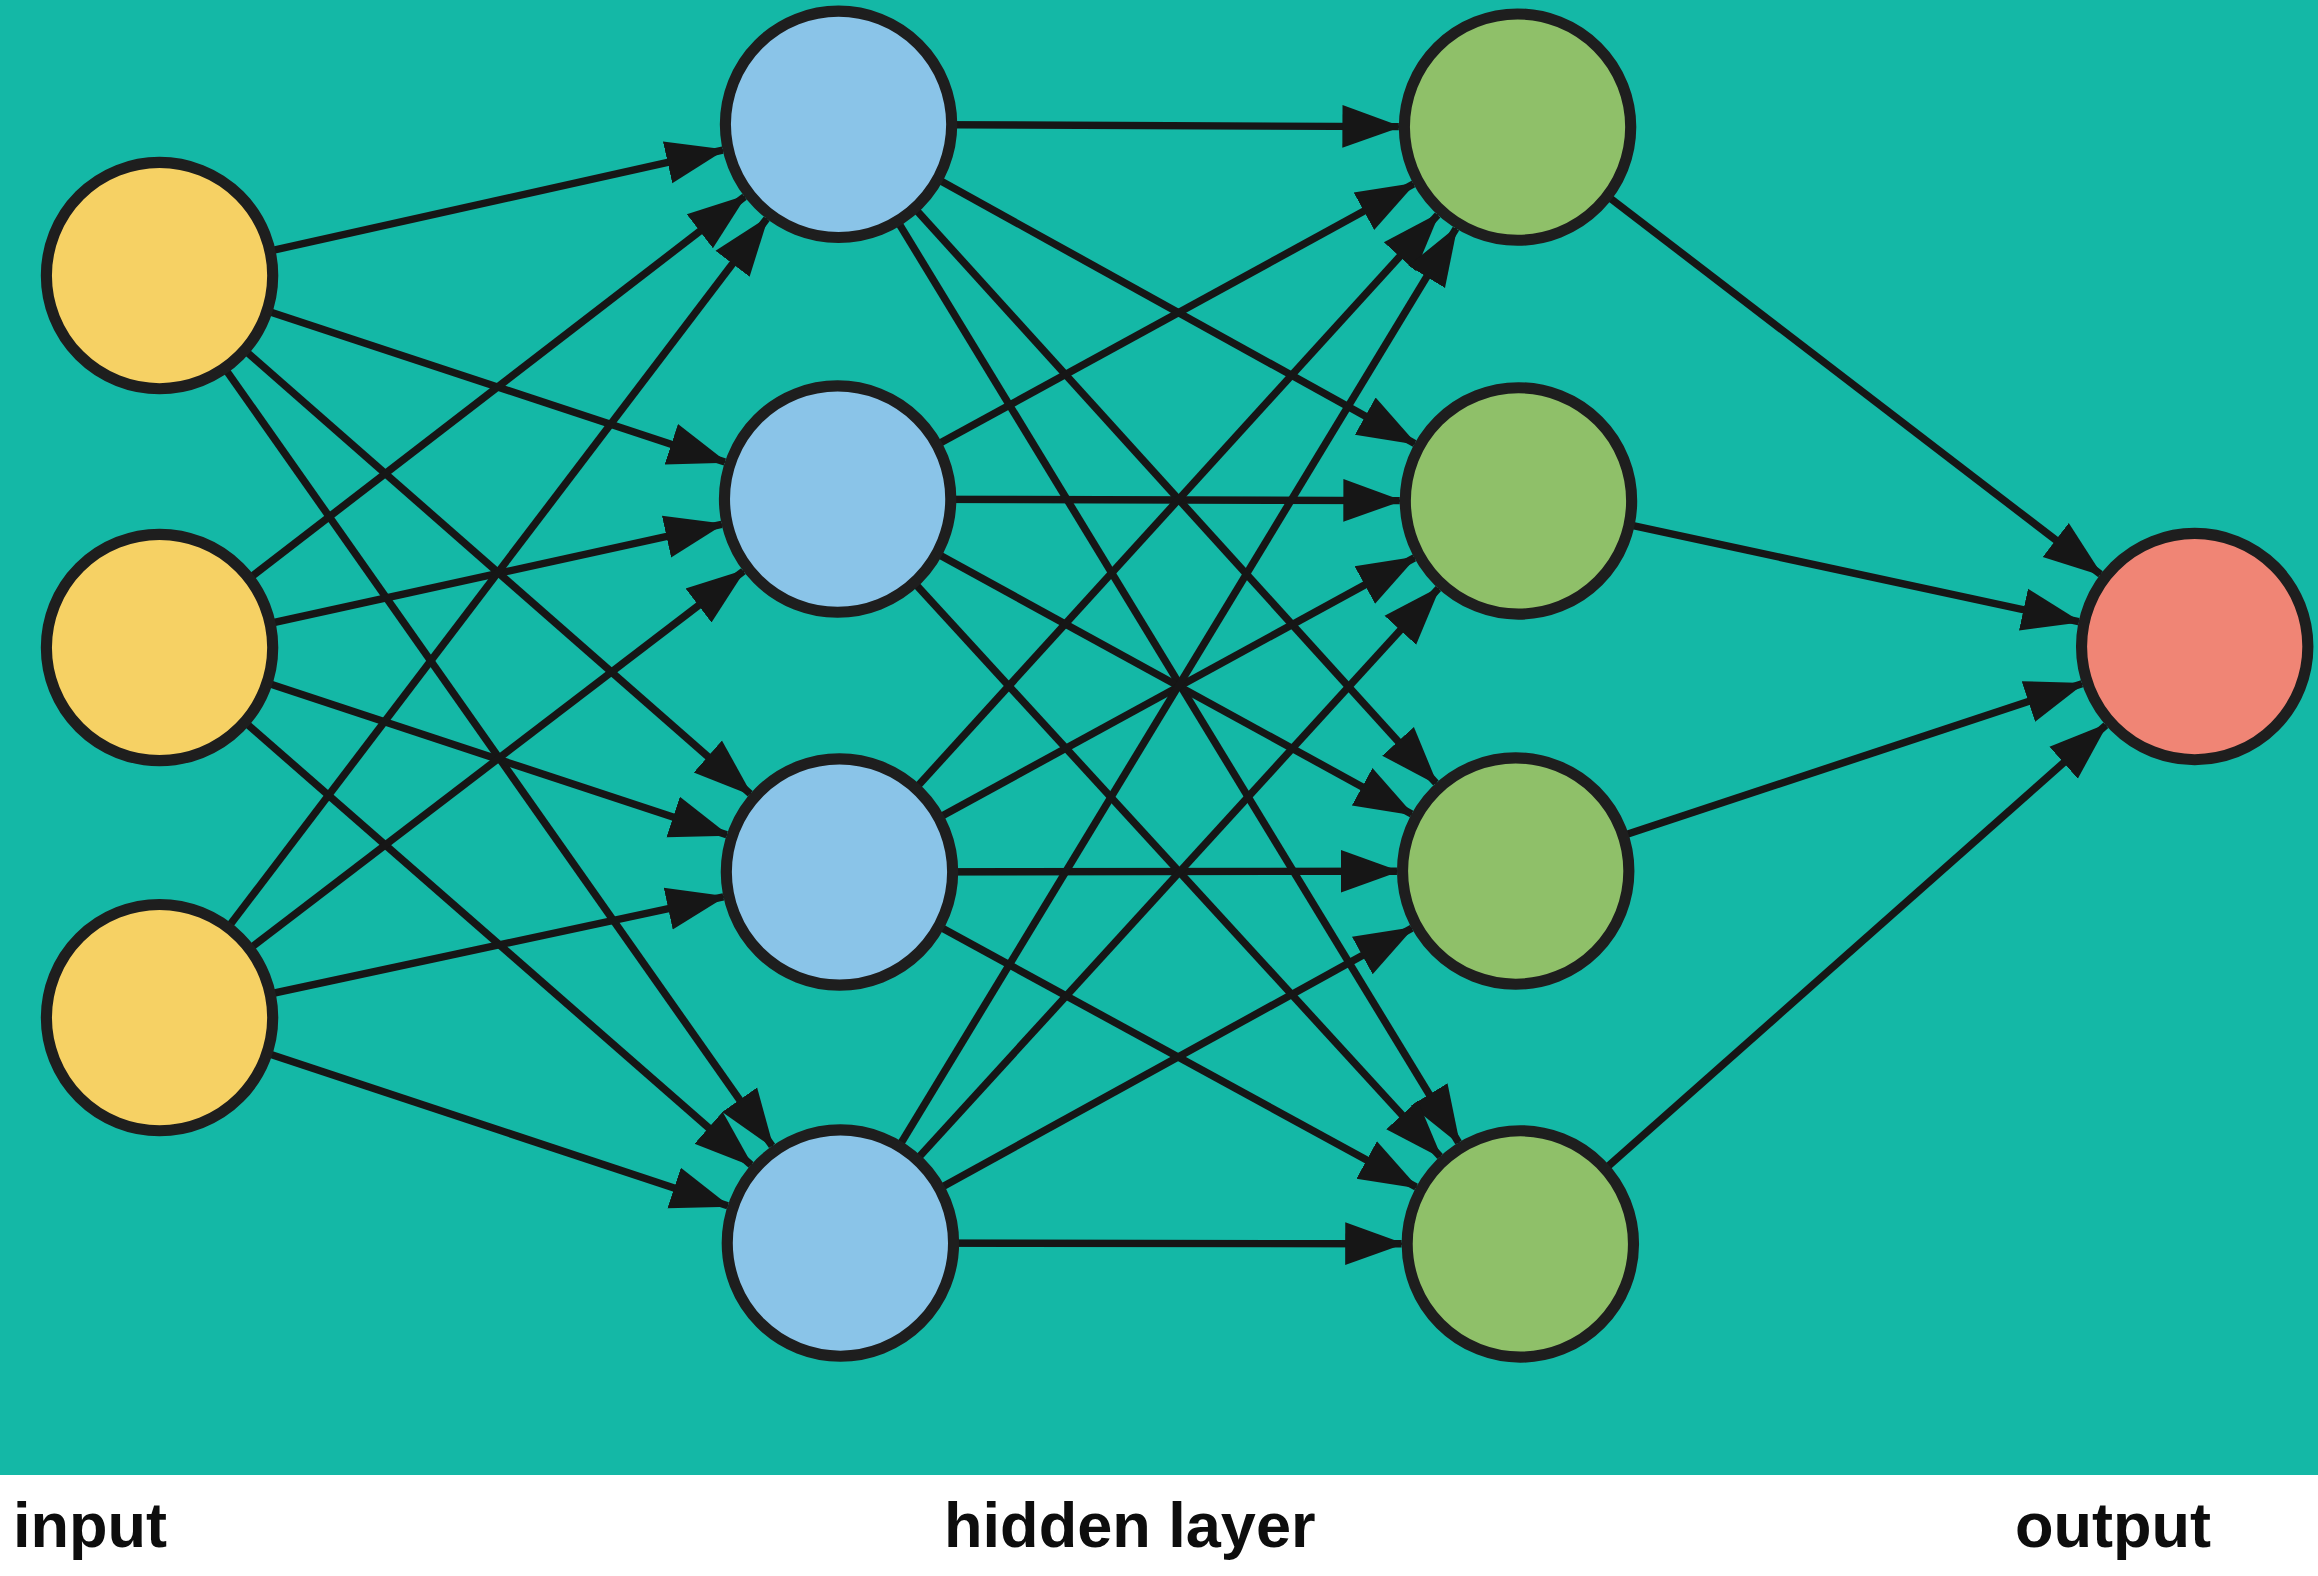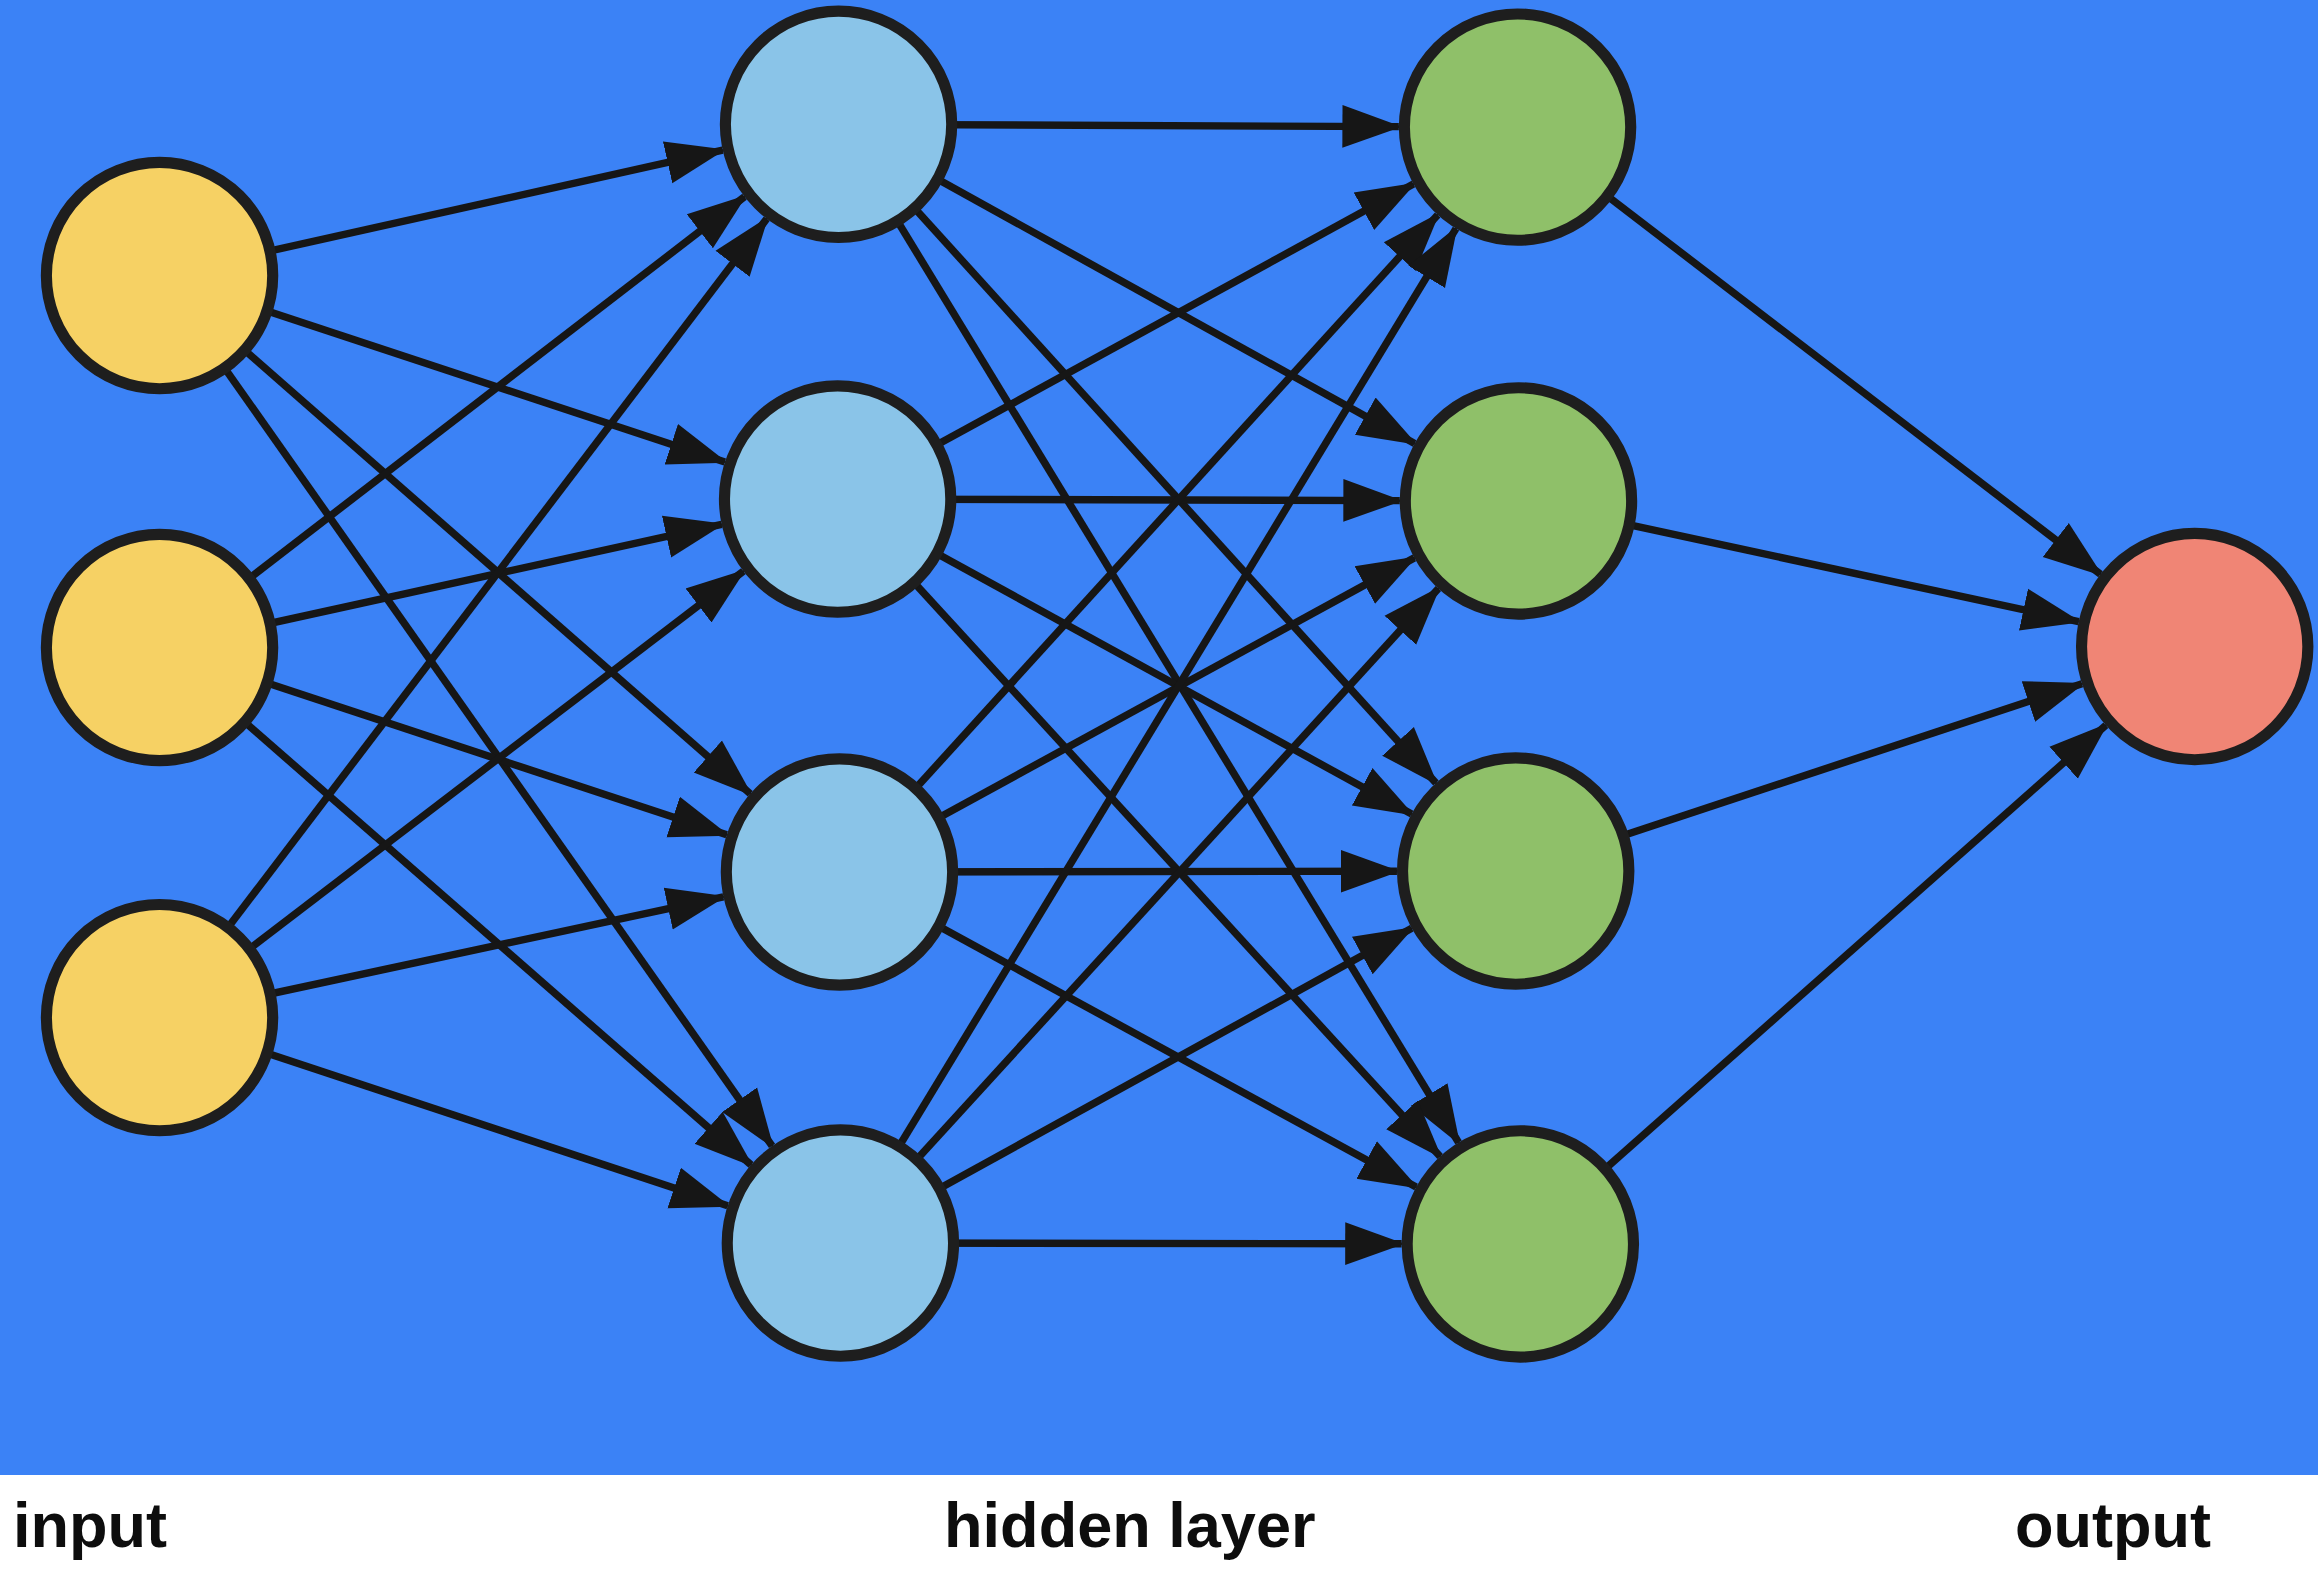--- a/index.html
+++ b/index.html
@@ -9,21 +9,21 @@
   }
   body {
     width: 2319px;
     height: 1577px;
     font-family: "Liberation Sans", sans-serif;
   }
   #stage {
     position: relative;
     width: 2319px;
     height: 1475px;
-    background: #3b82f6;
+    background: #14b8a6;
   }
   svg {
     display: block;
   }
   .layer-label {
     font-family: "Liberation Sans", sans-serif;
     font-weight: 700;
     font-size: 68px;
     fill: #0d0d0d;
   }

